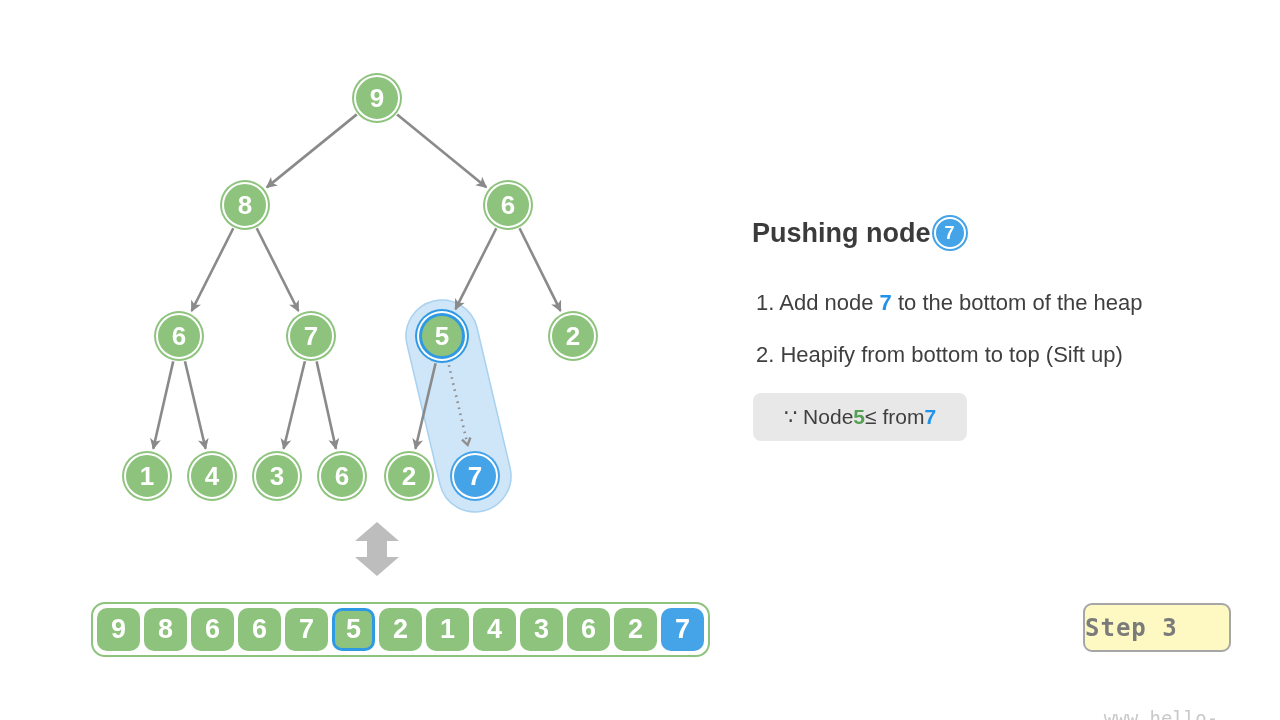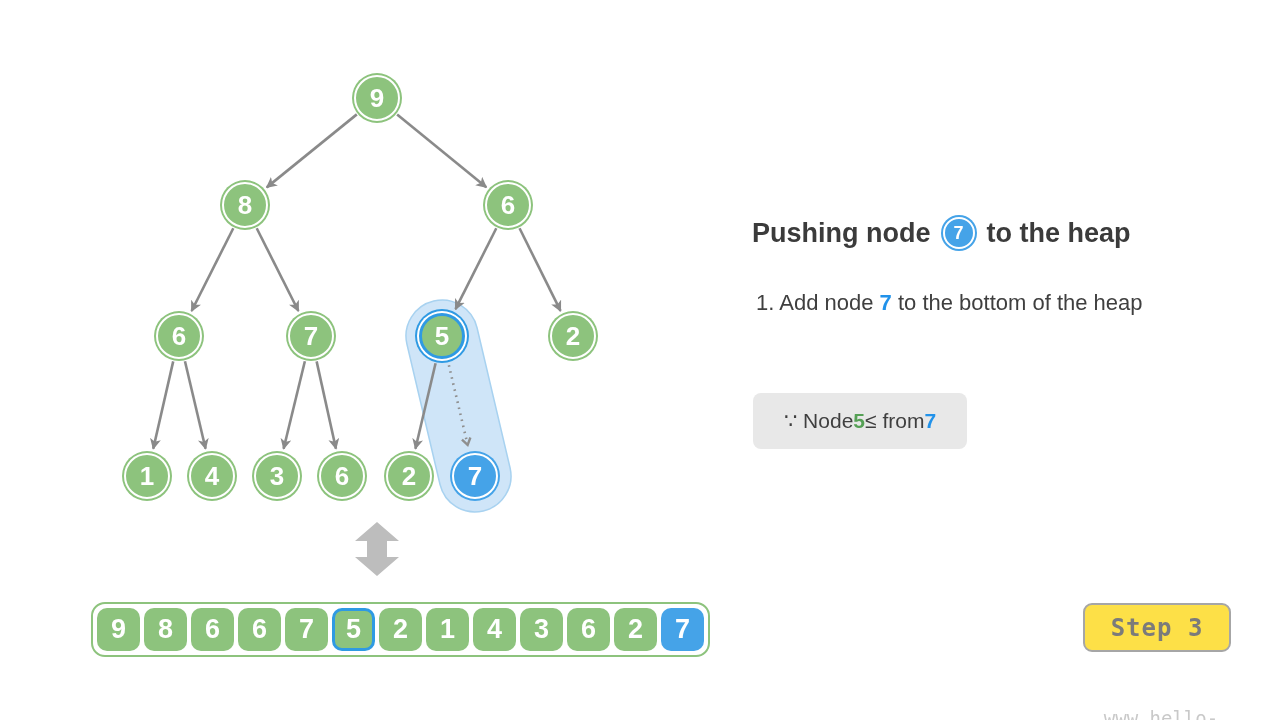--- a/index.html
+++ b/index.html
@@ -20,36 +20,36 @@
   
   .array-box{position:absolute;left:91px;top:602px;display:flex;gap:4px;padding:4px;
              border:2px solid #8dc37d;border-radius:14px;background:#fff;box-sizing:border-box;}
   .cell{width:43px;height:43px;border-radius:10px;background:#8dc37d;color:#fff;font-weight:bold;
         font-size:27px;display:flex;align-items:center;justify-content:center;box-sizing:border-box;}
   .cell.outlined{border:3px solid #2f9ae3;}
   .cell.filled{background:#45a3e8;}
 
   
   .panel-title{position:absolute;left:752px;top:214px;height:38px;display:flex;align-items:center;
-               gap:9px;font-size:27px;font-weight:bold;color:#3b3b3b;white-space:nowrap;}
+               font-size:27px;font-weight:bold;color:#3b3b3b;white-space:nowrap;}
   .title-circle{width:32px;height:32px;border-radius:50%;background:#45a3e8;border:2px solid #fff;
                 box-shadow:0 0 0 2px #45a3e8;color:#fff;font-size:18px;font-weight:bold;
                 display:flex;align-items:center;justify-content:center;box-sizing:border-box;margin:0 3px;}
   .step-line{position:absolute;left:756px;font-size:22px;color:#3f3f3f;white-space:nowrap;line-height:26px;text-align:right;}
   .seg-blue{color:#2192ea;font-weight:bold;}
   .seg-green{color:#55a055;font-weight:bold;}
-  .note{position:absolute;left:753px;top:393px;width:214px;height:56px;background:#e8e8e8;
+  .note{position:absolute;left:753px;top:393px;width:214px;height:48px;background:#e8e8e8;
         border-radius:8px;display:flex;align-items:center;justify-content:center;
         font-size:21px;color:#3f3f3f;white-space:nowrap;box-sizing:border-box;}
 
   
   .step-badge{position:absolute;left:1083px;top:603px;width:148px;height:49px;border:2px solid #a6a6a6;
-              border-radius:9px;background:#fde047;color:#7b7b7b;
+              border-radius:9px;background:#fef9c3;color:#7b7b7b;
               font-family:"DejaVu Sans Mono",monospace;font-weight:bold;font-size:24px;
-              display:flex;align-items:center;justify-content:center;box-sizing:border-box;letter-spacing:1px;}
+              display:flex;align-items:center;box-sizing:border-box;letter-spacing:1px;}
   .watermark{position:absolute;left:1063px;top:707px;width:196px;text-align:center;
              font-family:"DejaVu Sans Mono",monospace;font-size:19px;color:#c9c9c9;}
 </style>
 </head>
 <body>
 
 <div class="canvas">
 
   <svg id="tree-svg" width="1280" height="720">
     <defs>
@@ -110,24 +110,24 @@
       <div class="cell">6</div>
       <div class="cell">2</div>
       <div class="cell filled">7</div>
     </div>
 
   <div class="panel-title">
     <span>Pushing node</span>
     <span class="title-circle">
       <span>7</span>
     </span>
-    <span>to the heap</span>
   </div>
 
   <div class="step-line" id="step-0" style="top:290px"><span>1. Add node </span><span class="seg-blue">7</span><span> to the bottom of the heap</span></div>
+  <div class="step-line" id="step-1" style="top:342px"><span>2. Heapify from bottom to top (Sift up)</span></div>
 
   <div class="note" id="note-box">
       <span>∵ Node </span>
       <span class="seg-green">5</span>
       <span> ≤ from </span>
       <span class="seg-blue">7</span>
     </div>
 
   <div class="step-badge">
     <span>Step 3</span>

